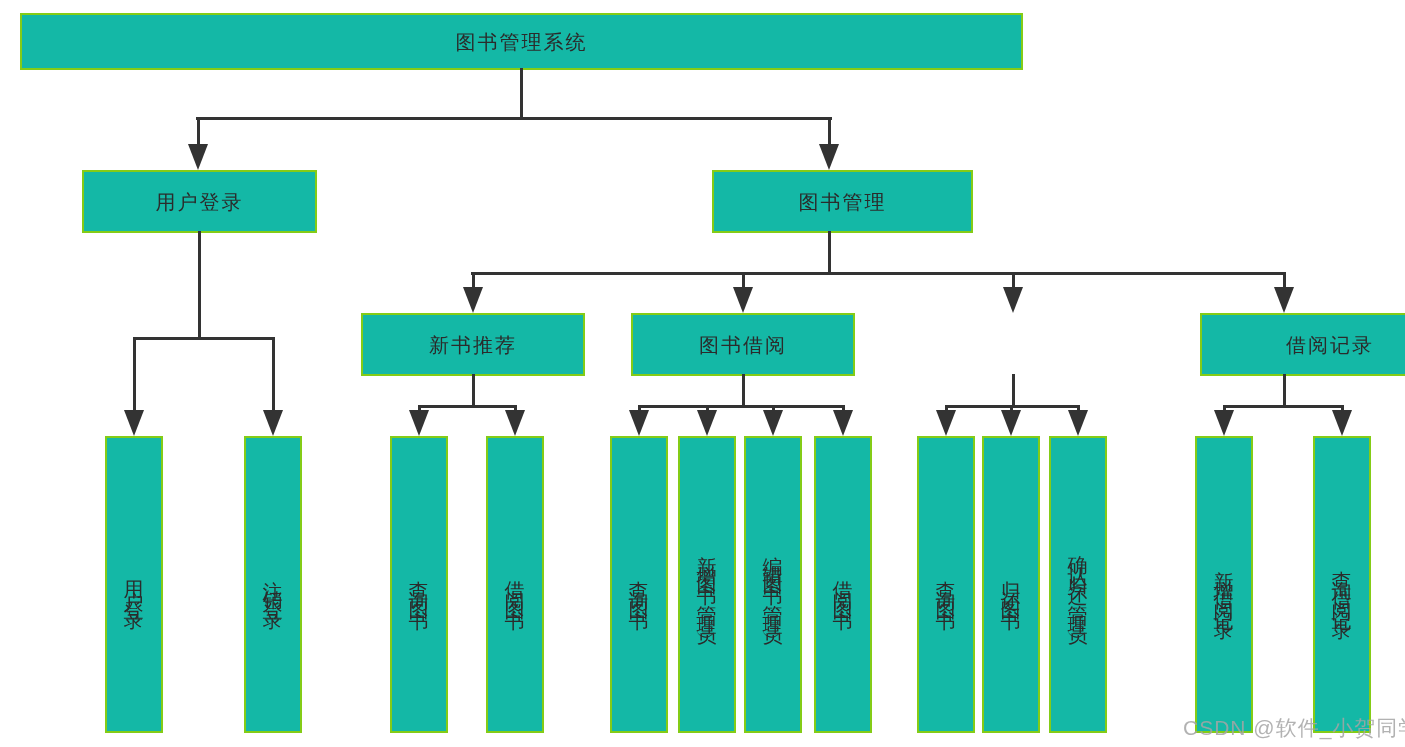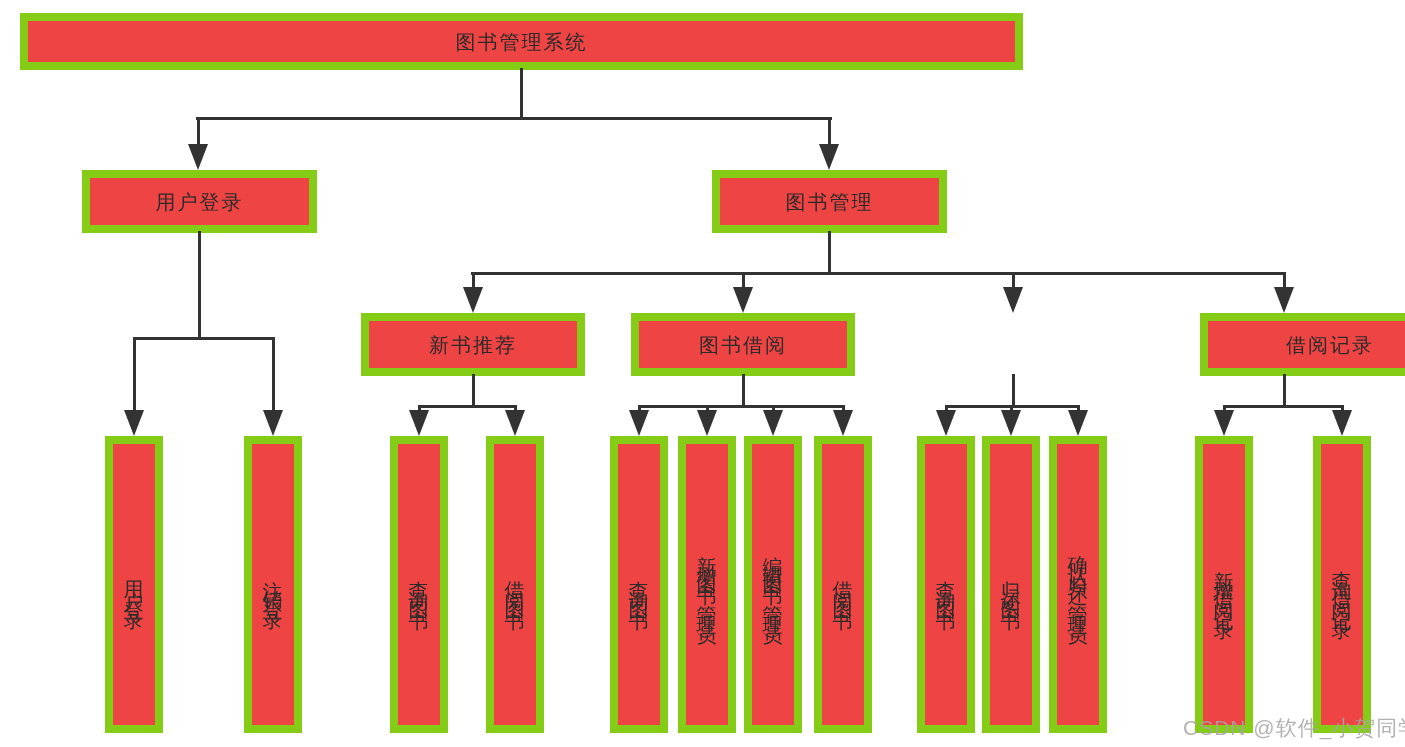--- a/index.html
+++ b/index.html
@@ -1,21 +1,21 @@
 <!DOCTYPE html>
 <html><head>
 <meta charset="utf-8">
 <style>
   html,body{margin:0;padding:0;background:#ffffff;}
   .canvas{
     position:relative;width:1405px;height:747px;background:#ffffff;overflow:hidden;
     font-family:"Liberation Sans","DejaVu Sans",sans-serif;color:#2b2b2b;
   }
   .box{
-    position:absolute;box-sizing:border-box;border:8px solid #84cc16;background:#ef4444;
+    position:absolute;box-sizing:border-box;border:2px solid #84cc16;background:#14b8a6;
     display:flex;align-items:center;justify-content:center;
     font-size:20px;letter-spacing:2px;line-height:1;white-space:nowrap;
   }
   .leaf{width:58px;height:297px;top:436px;}
   .vtext{
     writing-mode:vertical-rl;text-orientation:mixed;
     font-size:20px;letter-spacing:10px;line-height:1;white-space:nowrap;
   }
   .hl{position:absolute;height:3px;background:#333333;}
   .vl{position:absolute;width:3px;background:#333333;}
@@ -31,21 +31,21 @@
 </style>
 </head>
 <body>
 
 <div class="canvas">
 
   <div class="box" style="left:20px;top:13px;width:1003px;height:57px">图书管理系统</div>
 
   <div class="box" style="left:82px;top:170px;width:235px;height:63px">用户登录</div>
 
-  <div class="box" style="left:712px;top:170px;width:235px;height:63px">图书管理</div>
+  <div class="box" style="left:712px;top:170px;width:261px;height:63px">图书管理</div>
 
   <div class="box" style="left:361px;top:313px;width:224px;height:63px">新书推荐</div>
 
   <div class="box" style="left:631px;top:313px;width:224px;height:63px">图书借阅</div>
 
 
   <div class="box" style="left:1200px;top:313px;width:260px;height:63px">借阅记录</div>
 
   <div class="box leaf" style="left:105px">
     <span class="vtext">用户登录</span>

